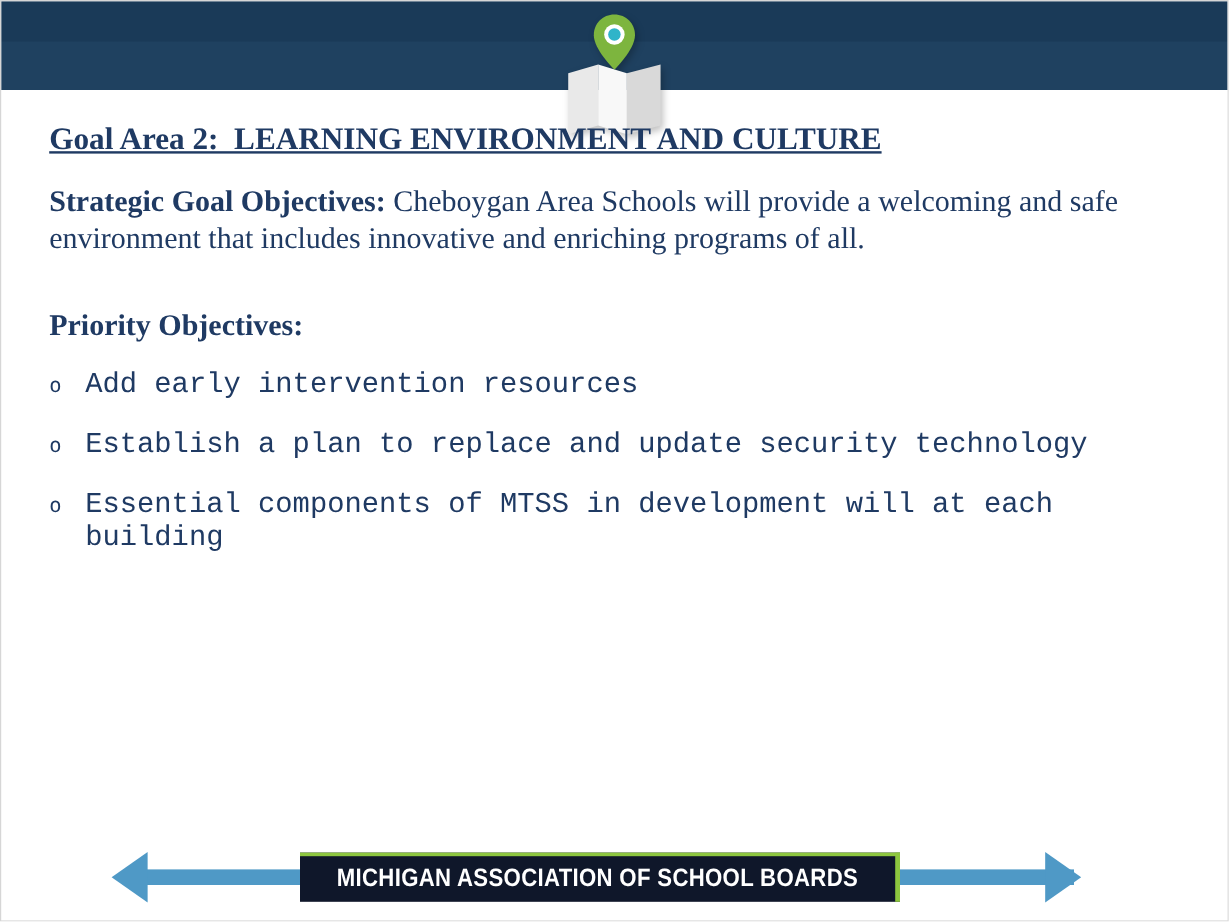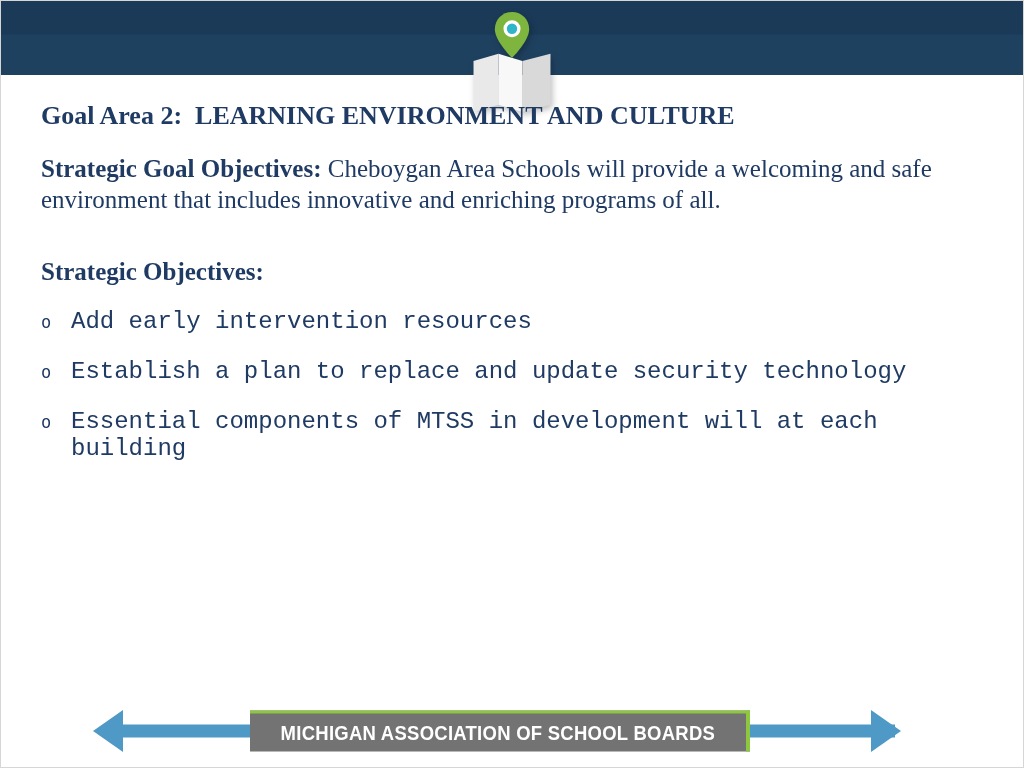--- a/index.html
+++ b/index.html
@@ -36,20 +36,21 @@
   
   .content {
     position: absolute;
     top: 74px; left: 0; right: 0;
     padding: 26px 40px 0 40px;
     color: #1f3a63;
   }
   .title {
     font-size: 26px;
     font-weight: bold;
+    text-decoration: underline;
     white-space: pre-wrap;
     color: #1f3a63;
     margin-bottom: 22px;
   }
   .statement {
     font-size: 25px;
     line-height: 1.25;
     max-width: 920px;
     margin-bottom: 42px;
   }
@@ -100,21 +101,21 @@
   .arrow-left  { left: 92px;  border-right: 30px solid #4f99c6; }
   .arrow-right { right: 122px; border-left: 30px solid #4f99c6; }
   .footer-banner {
     position: absolute;
     left: 50%;
     margin-left: -262px;
     width: 500px;
     height: 41px;
     top: 50%;
     transform: translateY(-50%);
-    background: #737373;
+    background: #0f172a;
     border-top: 3px solid #8dc63f;
     border-right: 4px solid #8dc63f;
     display: flex;
     align-items: center;
     justify-content: center;
   }
   .footer-banner span {
     display: inline-block;
     transform: scaleX(0.88);
     color: #ffffff;
@@ -146,21 +147,21 @@
   </header>
 
   <main class="content">
     <h1 class="title">Goal Area 2:  LEARNING ENVIRONMENT AND CULTURE</h1>
 
     <p class="statement">
       <span class="bold">Strategic Goal Objectives:</span>
       <span>Cheboygan Area Schools will provide a welcoming and safe environment that includes innovative and enriching programs of all.</span>
     </p>
 
-    <h2 class="objectives-heading">Strategic Objectives:</h2>
+    <h2 class="objectives-heading">Priority Objectives:</h2>
 
     <ul class="objectives">
       <li class="objective">
         <span class="bullet">o</span>
         <span class="obj-text">Add early intervention resources</span>
       </li>
       <li class="objective">
         <span class="bullet">o</span>
         <span class="obj-text">Establish a plan to replace and update security technology</span>
       </li>

